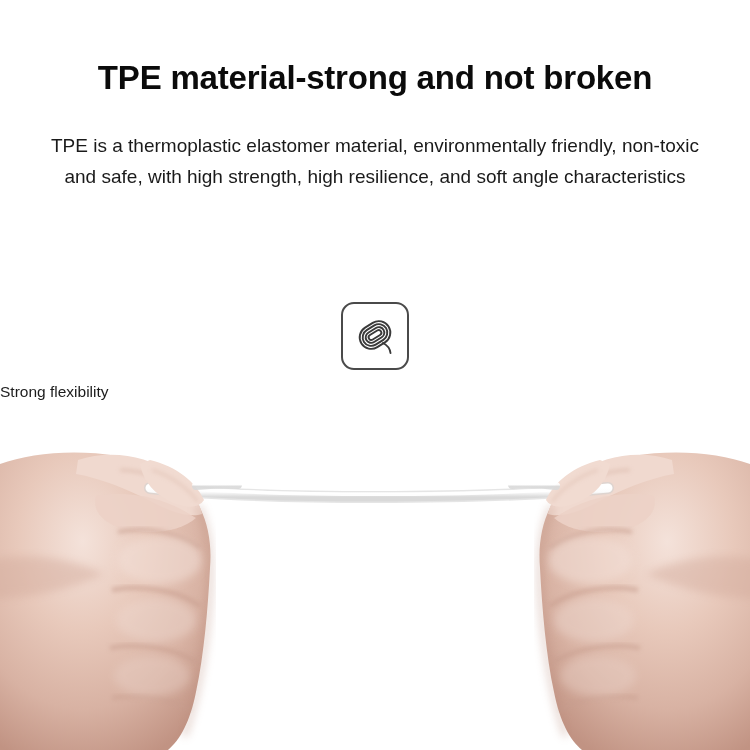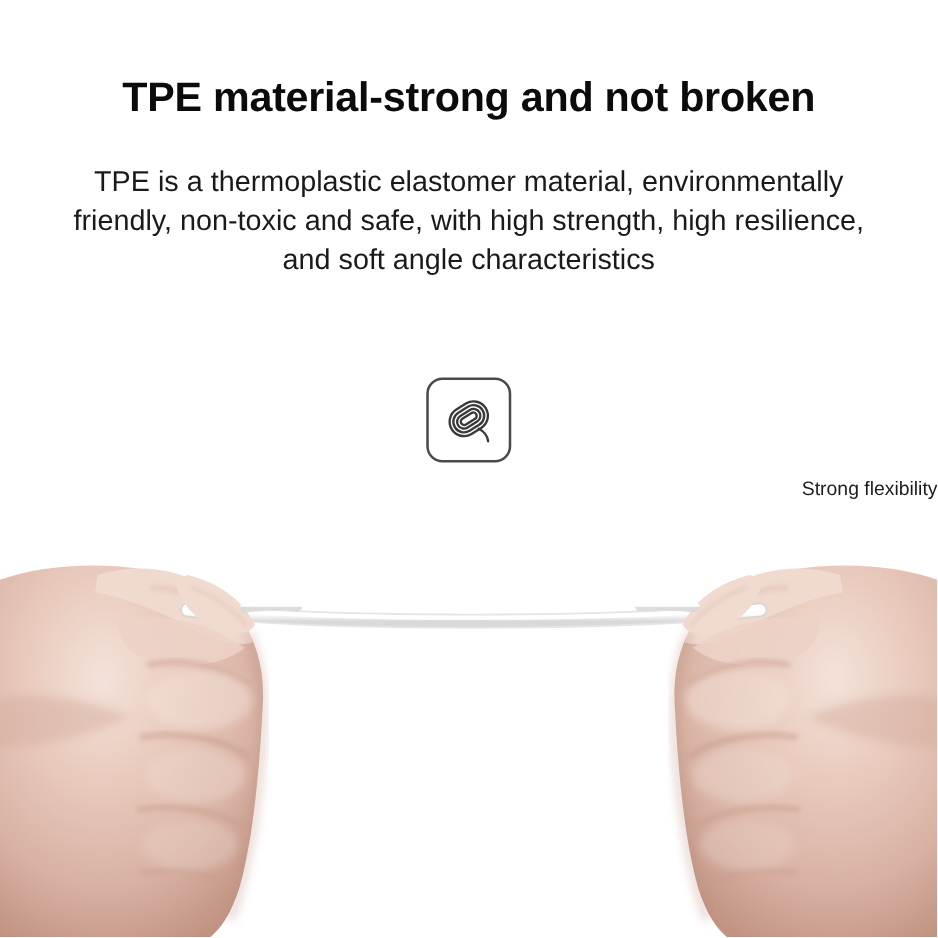--- a/index.html
+++ b/index.html
@@ -33,33 +33,33 @@
     color: #0b0b0b;
     letter-spacing: -0.2px;
     line-height: 40px;
   }
   .subcopy {
     position: absolute;
     top: 130px;
     left: 44px;
     width: 662px;
     text-align: center;
-    font-size: 23px;
+    font-size: 19px;
     font-weight: normal;
     color: #1a1a1a;
     line-height: 31px;
   }
 
   
   .feature {
     position: absolute;
     top: 302px;
     left: 0;
     width: 750px;
-    text-align: right;
+    text-align: left;
   }
   .badge-box {
     width: 68px;
     height: 68px;
     margin: 0 auto;
     border: 2px solid #4a4a4a;
     border-radius: 13px;
     box-sizing: border-box;
     position: relative;
     background: #ffffff;

